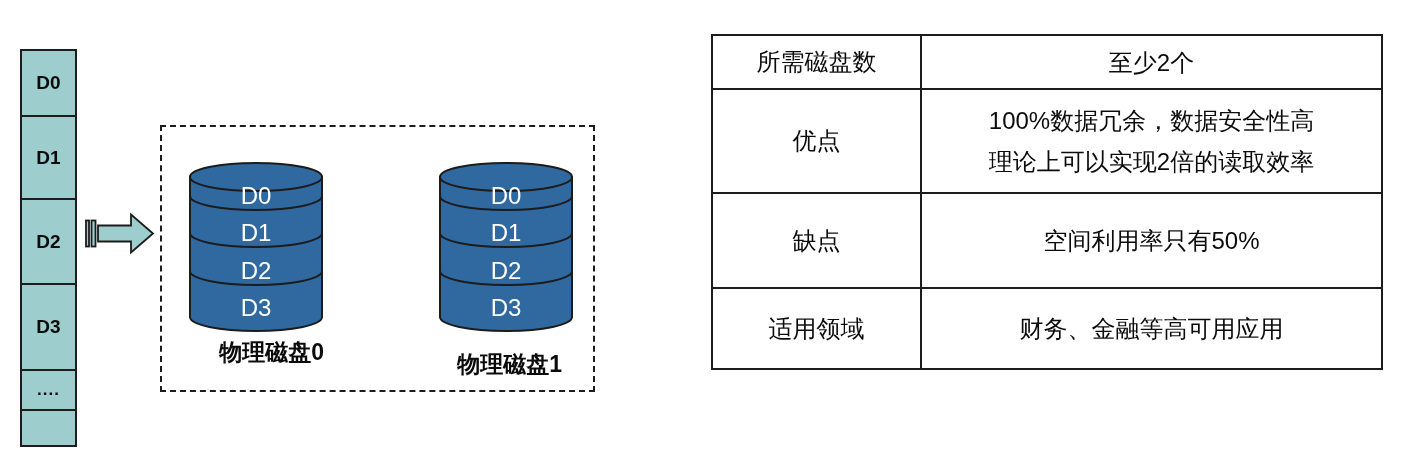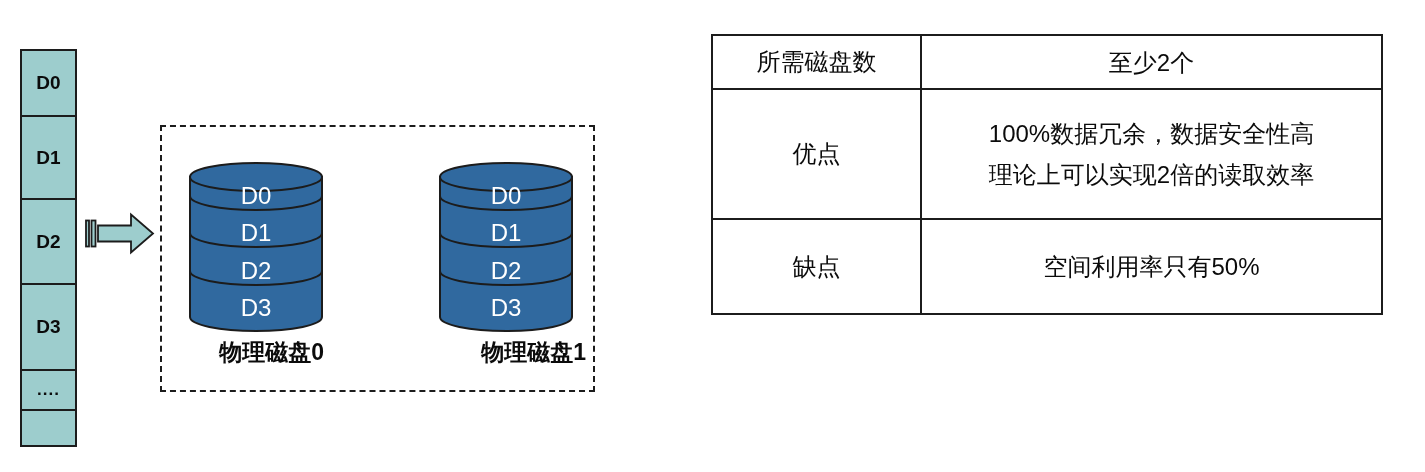--- a/index.html
+++ b/index.html
@@ -49,37 +49,37 @@
   .cyl-line{fill:none;stroke:var(--line);stroke-width:2;}
   .seg-label{
     fill:var(--disk-text);font-size:24px;font-weight:500;
     text-anchor:middle;font-family:"Liberation Sans","DejaVu Sans",sans-serif;
   }
   .disk-label{
     position:absolute;top:210px;width:136px;
     text-align:right;font-size:23px;font-weight:600;color:#0b0b0b;
   }
   .disk-label.d0{left:26px;}
-  .disk-label.d1{left:288px;}
+  .disk-label.d1{left:264px;margin-top:12px;}
 
   
   .info-table{
     position:absolute;left:711px;top:34px;width:670px;
     border-collapse:collapse;table-layout:fixed;padding-left:29px;
   }
   .info-table td,.info-table th{
     border:2px solid var(--line);
     text-align:center;vertical-align:middle;
     font-size:24px;font-weight:400;color:#0b0b0b;
     padding:0 6px;
   }
   .info-table col.c1{width:209px;}
   .info-table col.c2{width:461px;}
   .info-table tr.r1{height:54px;}
-  .info-table tr.r2{height:130px;}
+  .info-table tr.r2{height:104px;}
   .info-table tr.r3{height:95px;margin-left:48px;}
   .info-table tr.r4{height:81px;}
   .value-line{line-height:41px;}
 </style>
 </head>
 <body>
 
 <div class="canvas">
 
   <div class="stack">
@@ -147,16 +147,23 @@
           <div class="value-line">理论上可以实现2倍的读取效率</div>
         </td>
       </tr>
       <tr class="r3">
         <th>缺点</th>
         <td>
           <div class="value-line">空间利用率只有50%</div>
           <div class="value-line"></div>
         </td>
       </tr>
+      <tr class="r4">
+        <th>适用领域</th>
+        <td>
+          <div class="value-line">财务、金融等高可用应用</div>
+          <div class="value-line"></div>
+        </td>
+      </tr>
     </tbody>
   </table>
 
 </div>
 
 </body></html>

